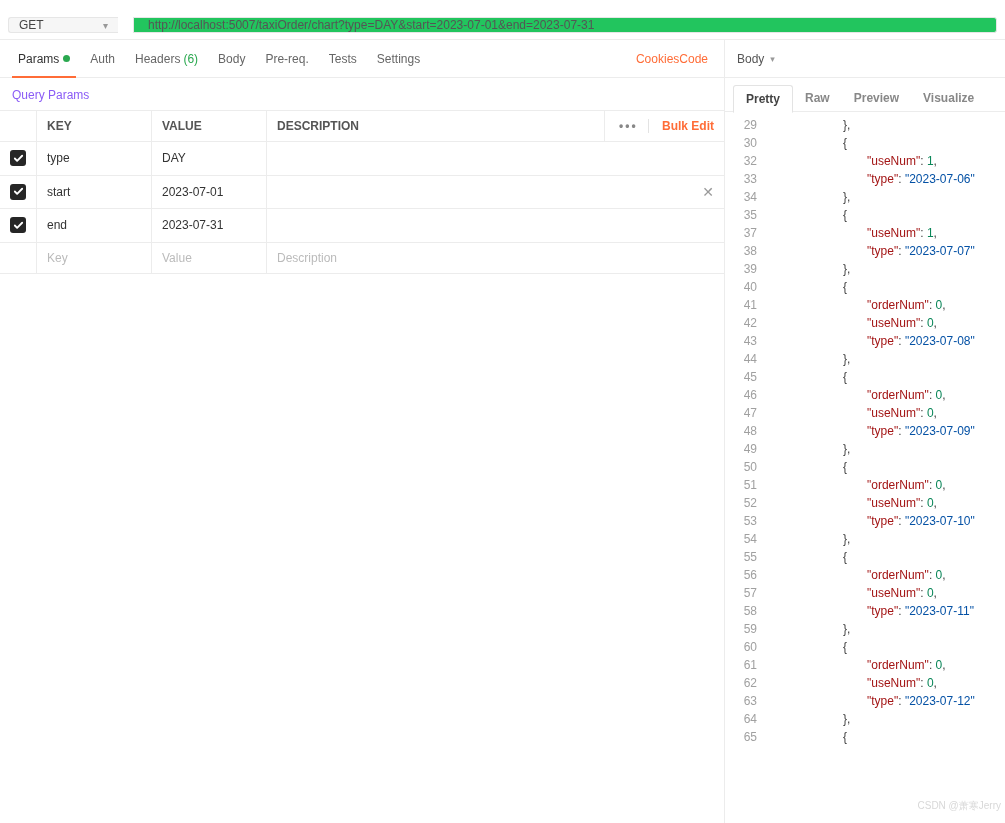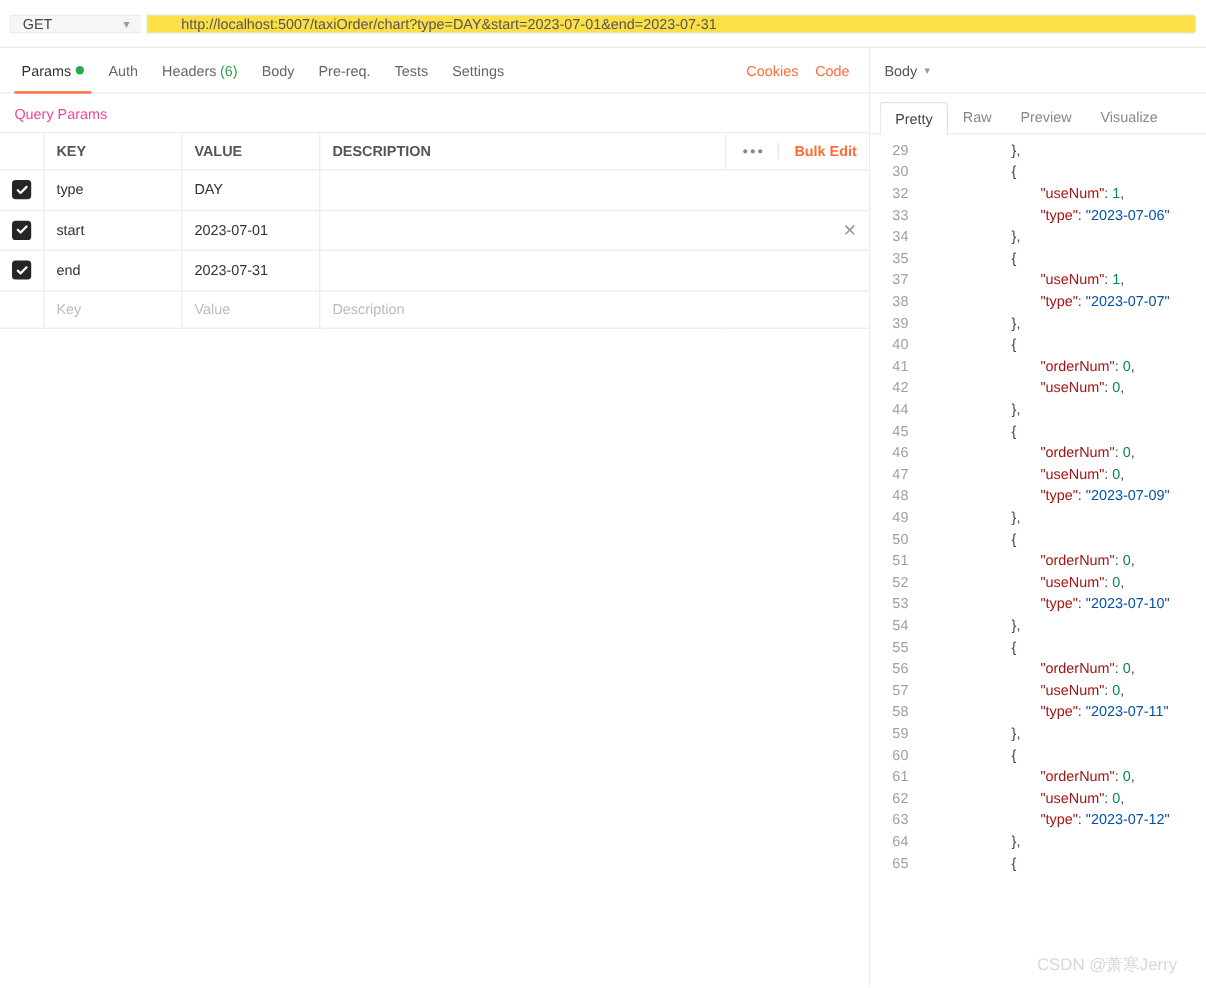--- a/index.html
+++ b/index.html
@@ -1,39 +1,39 @@
 <!DOCTYPE html>
 <html><head>
 <meta charset="utf-8">
 <style>
 * { margin: 0; padding: 0; box-sizing: border-box; font-family: -apple-system, BlinkMacSystemFont, "Segoe UI", Helvetica, Arial, sans-serif; }
 body { font-size: 12px; color: #333; background: #fff; width: 1005px; height: 823px; overflow: hidden; position: relative; }
 
 
-.url-bar { display: flex; align-items: center; height: 40px; border-bottom: 1px solid #ececec; padding: 6px 8px; gap: 4px; }
+.url-bar { display: flex; align-items: flex-end; height: 40px; border-bottom: 1px solid #ececec; padding: 6px 8px; gap: 15px; }
 .method-select { width: 110px; background: #f6f6f6; border: 1px solid #e6e6e6; border-right: none; display: flex; align-items: center; justify-content: space-between; padding: 0 10px; font-size: 12px; color: #444; cursor: pointer; border-radius: 3px 0 0 3px; }
 .method-select .chev { font-size: 10px; color: #999; }
-.url-input { flex: 1; background: #fde047; border: 1px solid #e6e6e6; padding: 0 28px; font-size: 12px; color: #555; outline: none; border-radius: 0 3px 3px 0; }
+.url-input { flex: 1; background: #22c55e; border: 1px solid #e6e6e6; padding: 0 14px; font-size: 12px; color: #555; outline: none; border-radius: 0 3px 3px 0; }
 
 
 .layout { display: flex; height: calc(100% - 40px); }
 .left { flex: 1; border-right: 1px solid #ececec; display: flex; flex-direction: column; }
 .right { width: 280px; display: flex; flex-direction: column; }
 
 
 .tabs-row { display: flex; align-items: center; height: 38px; padding: 0 8px; border-bottom: 1px solid #ececec; }
 .tab { padding: 0 10px; height: 100%; display: flex; align-items: center; font-size: 12px; color: #666; cursor: pointer; position: relative; }
 .tab .dot { width: 7px; height: 7px; border-radius: 50%; background: #2aa84f; margin-left: 4px; }
 .tab .count { color: #2aa84f; margin-left: 3px; }
 .tab.active { color: #333; }
 .tab.active::after { content: ""; position: absolute; bottom: -1px; left: 4px; right: 4px; height: 2px; background: #ff6c37; }
-.tabs-right { margin-left: auto; display: flex; gap: 14px; padding-right: 8px; }
+.tabs-right { margin-left: auto; display: flex; padding-right: 8px; }
 .tabs-right span { color: #ff6c37; cursor: pointer; font-size: 12px; }
 
-.sub-header { padding: 10px 12px 8px; font-size: 12px; color: #ec4899; }
+.sub-header { padding: 10px 12px 8px; font-size: 12px; color: #8b5cf6; }
 
 
 .ptable { width: 100%; border-collapse: collapse; }
 .ptable th, .ptable td { border: 1px solid #ececec; padding: 8px 10px; font-size: 12px; text-align: left; vertical-align: middle; }
 .ptable th { font-weight: 600; color: #555; background: #fff; }
 .ptable th:first-child, .ptable td:first-child { width: 36px; text-align: center; border-left: none; }
 .ptable td:nth-child(2) { width: 112px; }
 .ptable td:nth-child(3) { width: 112px; }
 .ptable th:last-child, .ptable td:last-child { border-right: none; }
 .col-key { width: 115px; }
@@ -43,37 +43,37 @@
 .hdr-actions .bulk { color: #ff6c37; cursor: pointer; }
 .checkbox { width: 16px; height: 16px; border-radius: 3px; background: #262626; display: inline-flex; align-items: center; justify-content: center; }
 .checkbox svg { width: 11px; height: 11px; }
 .ph { color: #bbb; }
 .row-x { color: #999; font-size: 14px; cursor: pointer; float: right; }
 .row-hover { position: relative; }
 
 
 .body-hdr { display: flex; align-items: center; height: 38px; padding: 0 12px; border-bottom: 1px solid #ececec; font-size: 12px; color: #555; }
 .body-hdr .chev2 { font-size: 9px; color: #999; margin-left: 6px; }
-.view-tabs { display: flex; gap: 0; height: 34px; align-items: center; padding: 6px 8px 0; border-bottom: 1px solid #ececec; }
+.view-tabs { display: flex; gap: 0; height: 34px; align-items: center; padding: 6px 8px 0; border-bottom: 1px solid #ececec; font-weight: bold; }
 .vtab { padding: 6px 12px; font-size: 12px; color: #888; cursor: pointer; border-radius: 3px 3px 0 0; }
 .vtab.active { background: #fff; border: 1px solid #e3e3e3; border-bottom: 1px solid #fff; color: #444; position: relative; top: 1px; }
 
 
 .code-area { flex: 1; overflow: hidden; font-family: Consolas, Menlo, monospace; font-size: 12px; padding-top: 4px; }
 .code-line { display: flex; line-height: 18px; }
 .gutter { width: 42px; text-align: right; padding-right: 10px; color: #a0a0a0; user-select: none; }
 .code { white-space: pre; color: #444; }
 .k { color: #a31515; } 
 .s { color: #0451a5; } 
 .n { color: #098658; } 
 .p { color: #444; }    
 .indent1 { padding-left: 76px; }
 .indent2 { padding-left: 100px; }
 
-.watermark { position: absolute; right: 24px; bottom: 10px; color: #d8d8d8; font-size: 14px; pointer-events: none; margin-top: 21px; }
+.watermark { position: absolute; right: 4px; bottom: 10px; color: #d8d8d8; font-size: 10px; pointer-events: none; margin-top: 21px; }
 </style>
 </head>
 <body>
 
 <div class="url-bar">
   <div class="method-select">
     <span>GET</span>
     <span class="chev">▾</span>
   </div>
   <input class="url-input" value="http://localhost:5007/taxiOrder/chart?type=DAY&amp;start=2023-07-01&amp;end=2023-07-31" style="">
@@ -226,20 +226,24 @@
         </div>
         <div class="code-line">
           <div class="gutter">41</div>
           <div class="code indent2"><span class="k">"orderNum"</span><span class="p">: </span><span class="n">0</span><span class="p">,</span></div>
         </div>
         <div class="code-line">
           <div class="gutter">42</div>
           <div class="code indent2"><span class="k">"useNum"</span><span class="p">: </span><span class="n">0</span><span class="p">,</span></div>
         </div>
         <div class="code-line">
+          <div class="gutter">43</div>
+          <div class="code indent2"><span class="k">"type"</span><span class="p">: </span><span class="s">"2023-07-08"</span></div>
+        </div>
+        <div class="code-line">
           <div class="gutter">44</div>
           <div class="code indent1"><span class="p">},</span></div>
         </div>
         <div class="code-line">
           <div class="gutter">45</div>
           <div class="code indent1"><span class="p">{</span></div>
         </div>
         <div class="code-line">
           <div class="gutter">46</div>
           <div class="code indent2"><span class="k">"orderNum"</span><span class="p">: </span><span class="n">0</span><span class="p">,</span></div>

